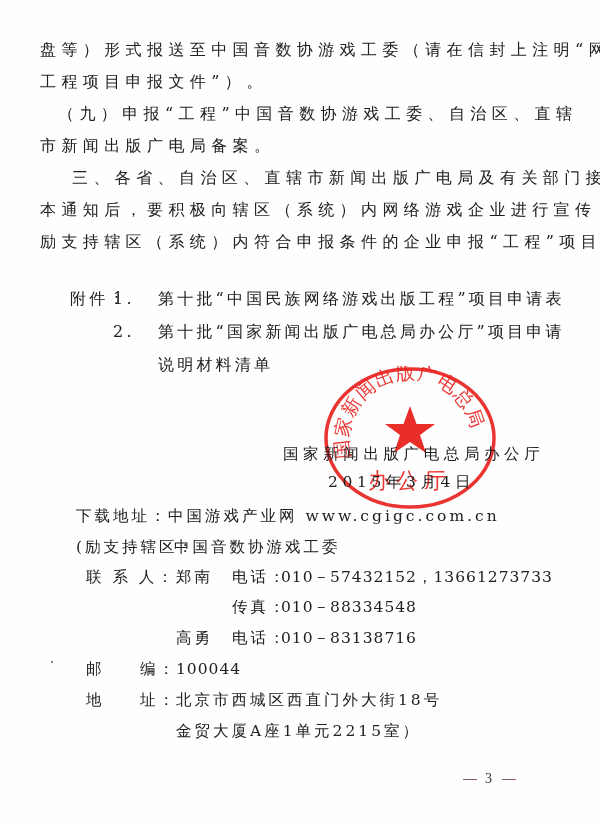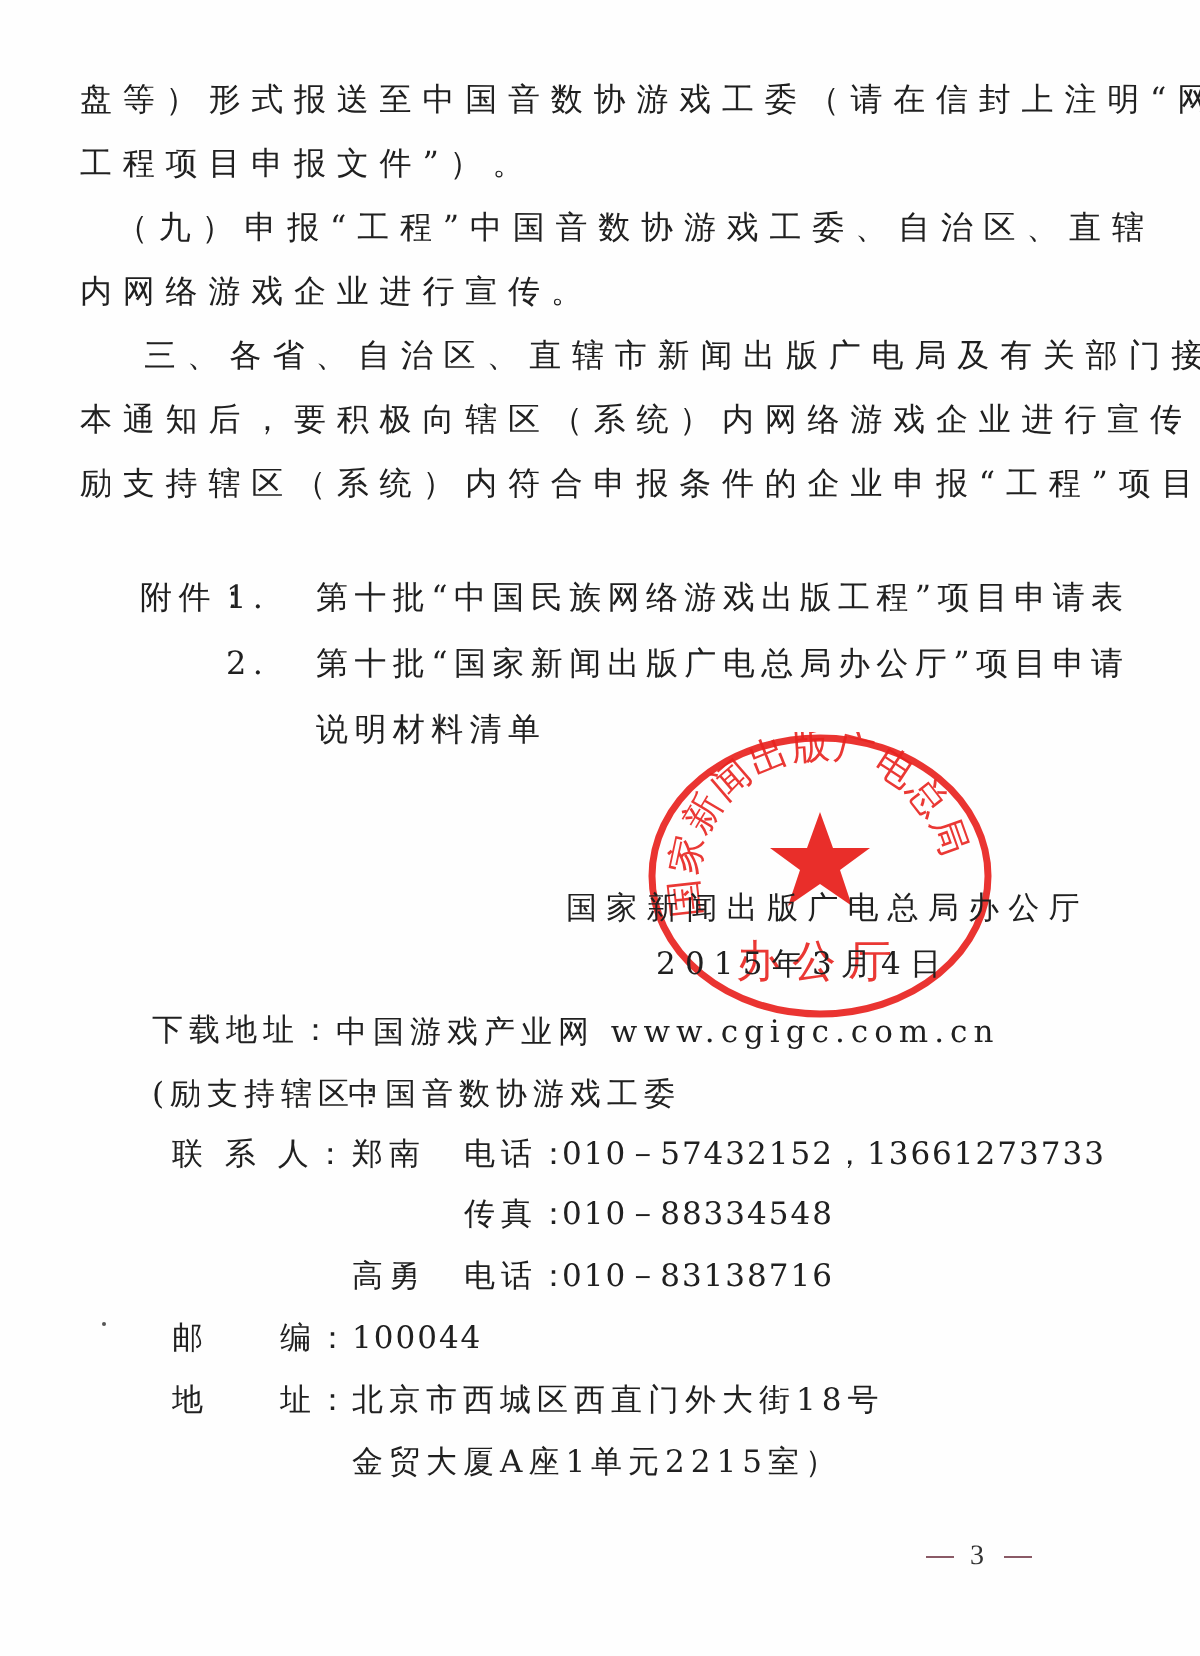--- a/index.html
+++ b/index.html
@@ -32,21 +32,21 @@
   </style>
 </head>
 <body>
 
 <div class="page">
 
   <div class="line" style="left:40px; top:40px;">盘等）形式报送至中国音数协游戏工委（请在信封上注明“网游</div>
   <div class="line" style="left:40px; top:72px;">工程项目申报文件”）。</div>
 
   <div class="line" style="left:58px; top:104px;">（九）申报“工程”中国音数协游戏工委、自治区、直辖</div>
-  <div class="line" style="left:40px; top:136px;">内网络游戏企业进行宣传。</div>
+  <div class="line" style="left:40px; top:136px;">市新闻出版广电局备案。</div>
 
   <div class="line" style="left:72px; top:168px;">三、各省、自治区、直辖市新闻出版广电局及有关部门接到</div>
   <div class="line" style="left:40px; top:200px;">本通知后，要积极向辖区（系统）内网络游戏企业进行宣传，鼓</div>
   <div class="line" style="left:40px; top:232px;">励支持辖区（系统）内符合申报条件的企业申报“工程”项目。</div>
 
   <div class="line tight" style="left:70px; top:289px;">附件：</div>
   <div class="line tight" style="left:113px; top:289px;">1.</div>
   <div class="line tight" style="left:158px; top:289px;">第十批“中国民族网络游戏出版工程”项目申请表</div>
   <div class="line tight" style="left:113px; top:322px;">2.</div>
   <div class="line tight" style="left:158px; top:322px;">第十批“国家新闻出版广电总局办公厅”项目申请</div>

